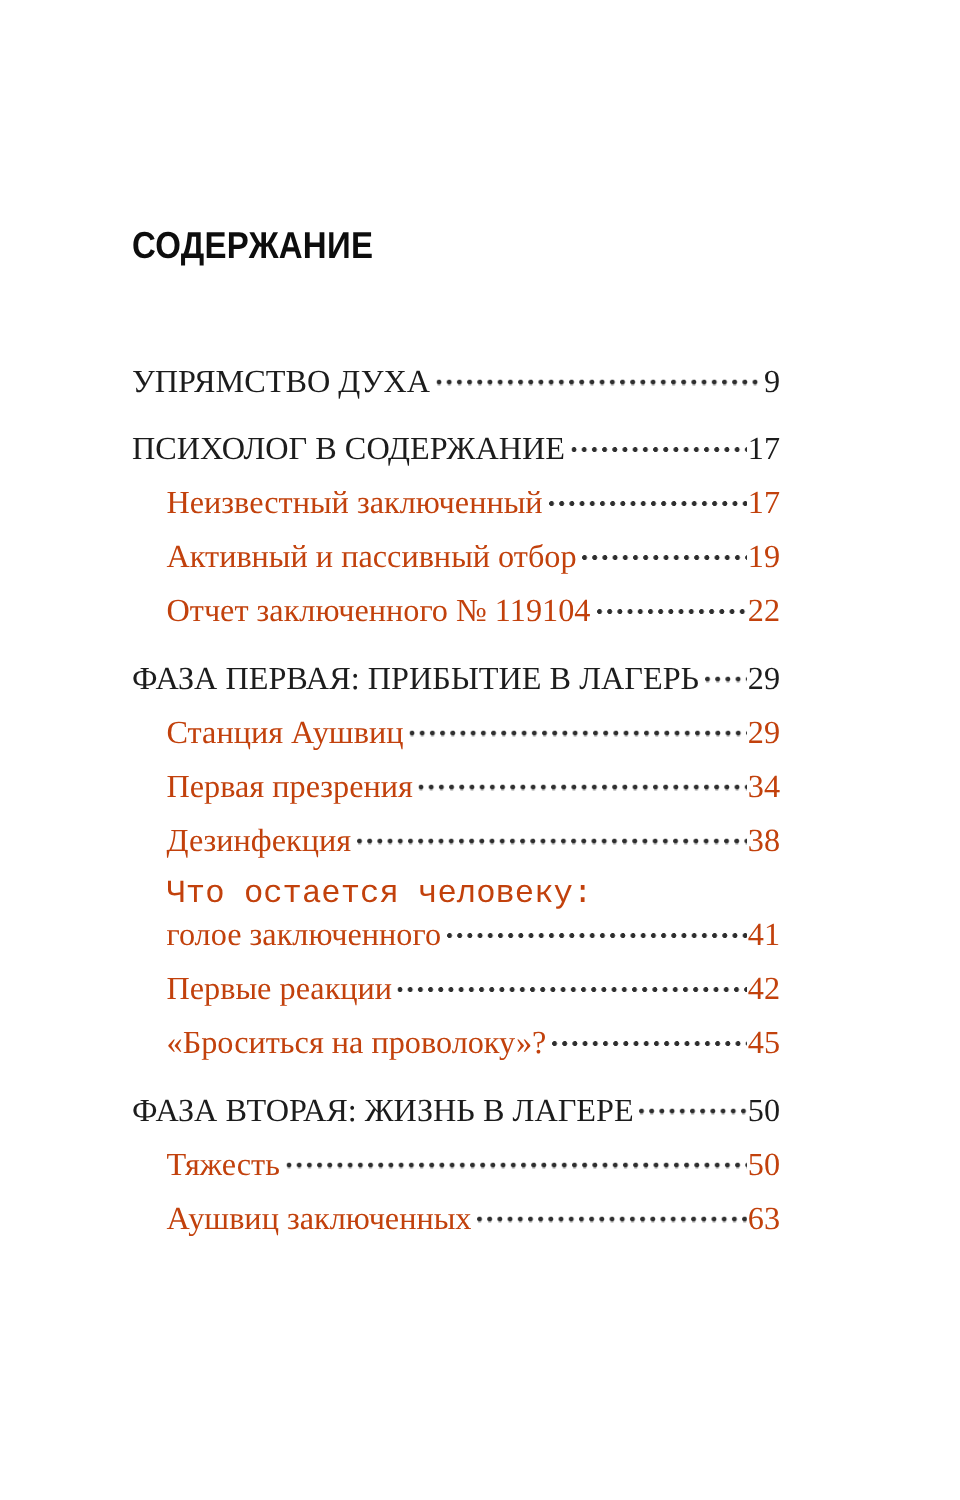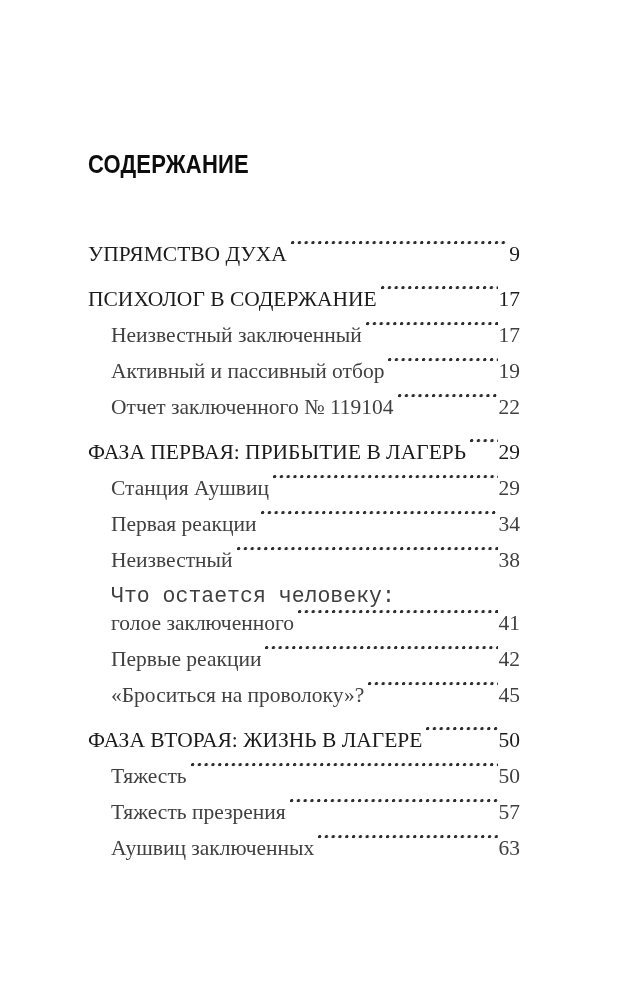--- a/index.html
+++ b/index.html
@@ -35,35 +35,35 @@
     white-space: nowrap;
     margin: 0 0 62px 0;
   }
   .toc-list {
     width: 432px;
   }
   .toc-entry {
     font-size: 21.5px;
     line-height: 27px;
     margin-top: 9px;
-    color: #404040;
+    color: #c2410c;
   }
   .toc-entry.level1 {
     margin-top: 18px;
     color: #1c1c1c;
   }
   .toc-list .toc-entry:first-child {
     margin-top: 0;
   }
   .toc-entry.level2 {
     padding-left: 23px;
   }
   .toc-line {
     display: flex;
-    align-items: flex-start;
+    align-items: center;
     width: 100%;
   }
   .toc-label {
     white-space: nowrap;
     flex: 0 0 auto;
   }
   .toc-label-pre {
     white-space: nowrap;
     font-family: Liberation Mono, monospace;
   }
@@ -133,28 +133,28 @@
       </div>
       <div class="toc-entry level2">
         <div class="toc-line">
           <span class="toc-label">Станция Аушвиц</span>
           <span class="dot-leader"></span>
           <span class="toc-page-num">29</span>
         </div>
       </div>
       <div class="toc-entry level2">
         <div class="toc-line">
-          <span class="toc-label">Первая реакции</span>
+          <span class="toc-label">Первая презрения</span>
           <span class="dot-leader"></span>
           <span class="toc-page-num">34</span>
         </div>
       </div>
       <div class="toc-entry level2">
         <div class="toc-line">
-          <span class="toc-label">Неизвестный</span>
+          <span class="toc-label">Дезинфекция</span>
           <span class="dot-leader"></span>
           <span class="toc-page-num">38</span>
         </div>
       </div>
       <div class="toc-entry level2">
         <div class="toc-label-pre">Что остается человеку:</div>
         <div class="toc-line">
           <span class="toc-label">голое заключенного</span>
           <span class="dot-leader"></span>
           <span class="toc-page-num">41</span>
@@ -179,27 +179,20 @@
           <span class="toc-label">ФАЗА ВТОРАЯ: ЖИЗНЬ В ЛАГЕРЕ</span>
           <span class="dot-leader"></span>
           <span class="toc-page-num">50</span>
         </div>
       </div>
       <div class="toc-entry level2">
         <div class="toc-line">
           <span class="toc-label">Тяжесть</span>
           <span class="dot-leader"></span>
           <span class="toc-page-num">50</span>
-        </div>
-      </div>
-      <div class="toc-entry level2">
-        <div class="toc-line">
-          <span class="toc-label">Тяжесть презрения</span>
-          <span class="dot-leader"></span>
-          <span class="toc-page-num">57</span>
         </div>
       </div>
       <div class="toc-entry level2">
         <div class="toc-line">
           <span class="toc-label">Аушвиц заключенных</span>
           <span class="dot-leader"></span>
           <span class="toc-page-num">63</span>
         </div>
       </div>
     </div>

